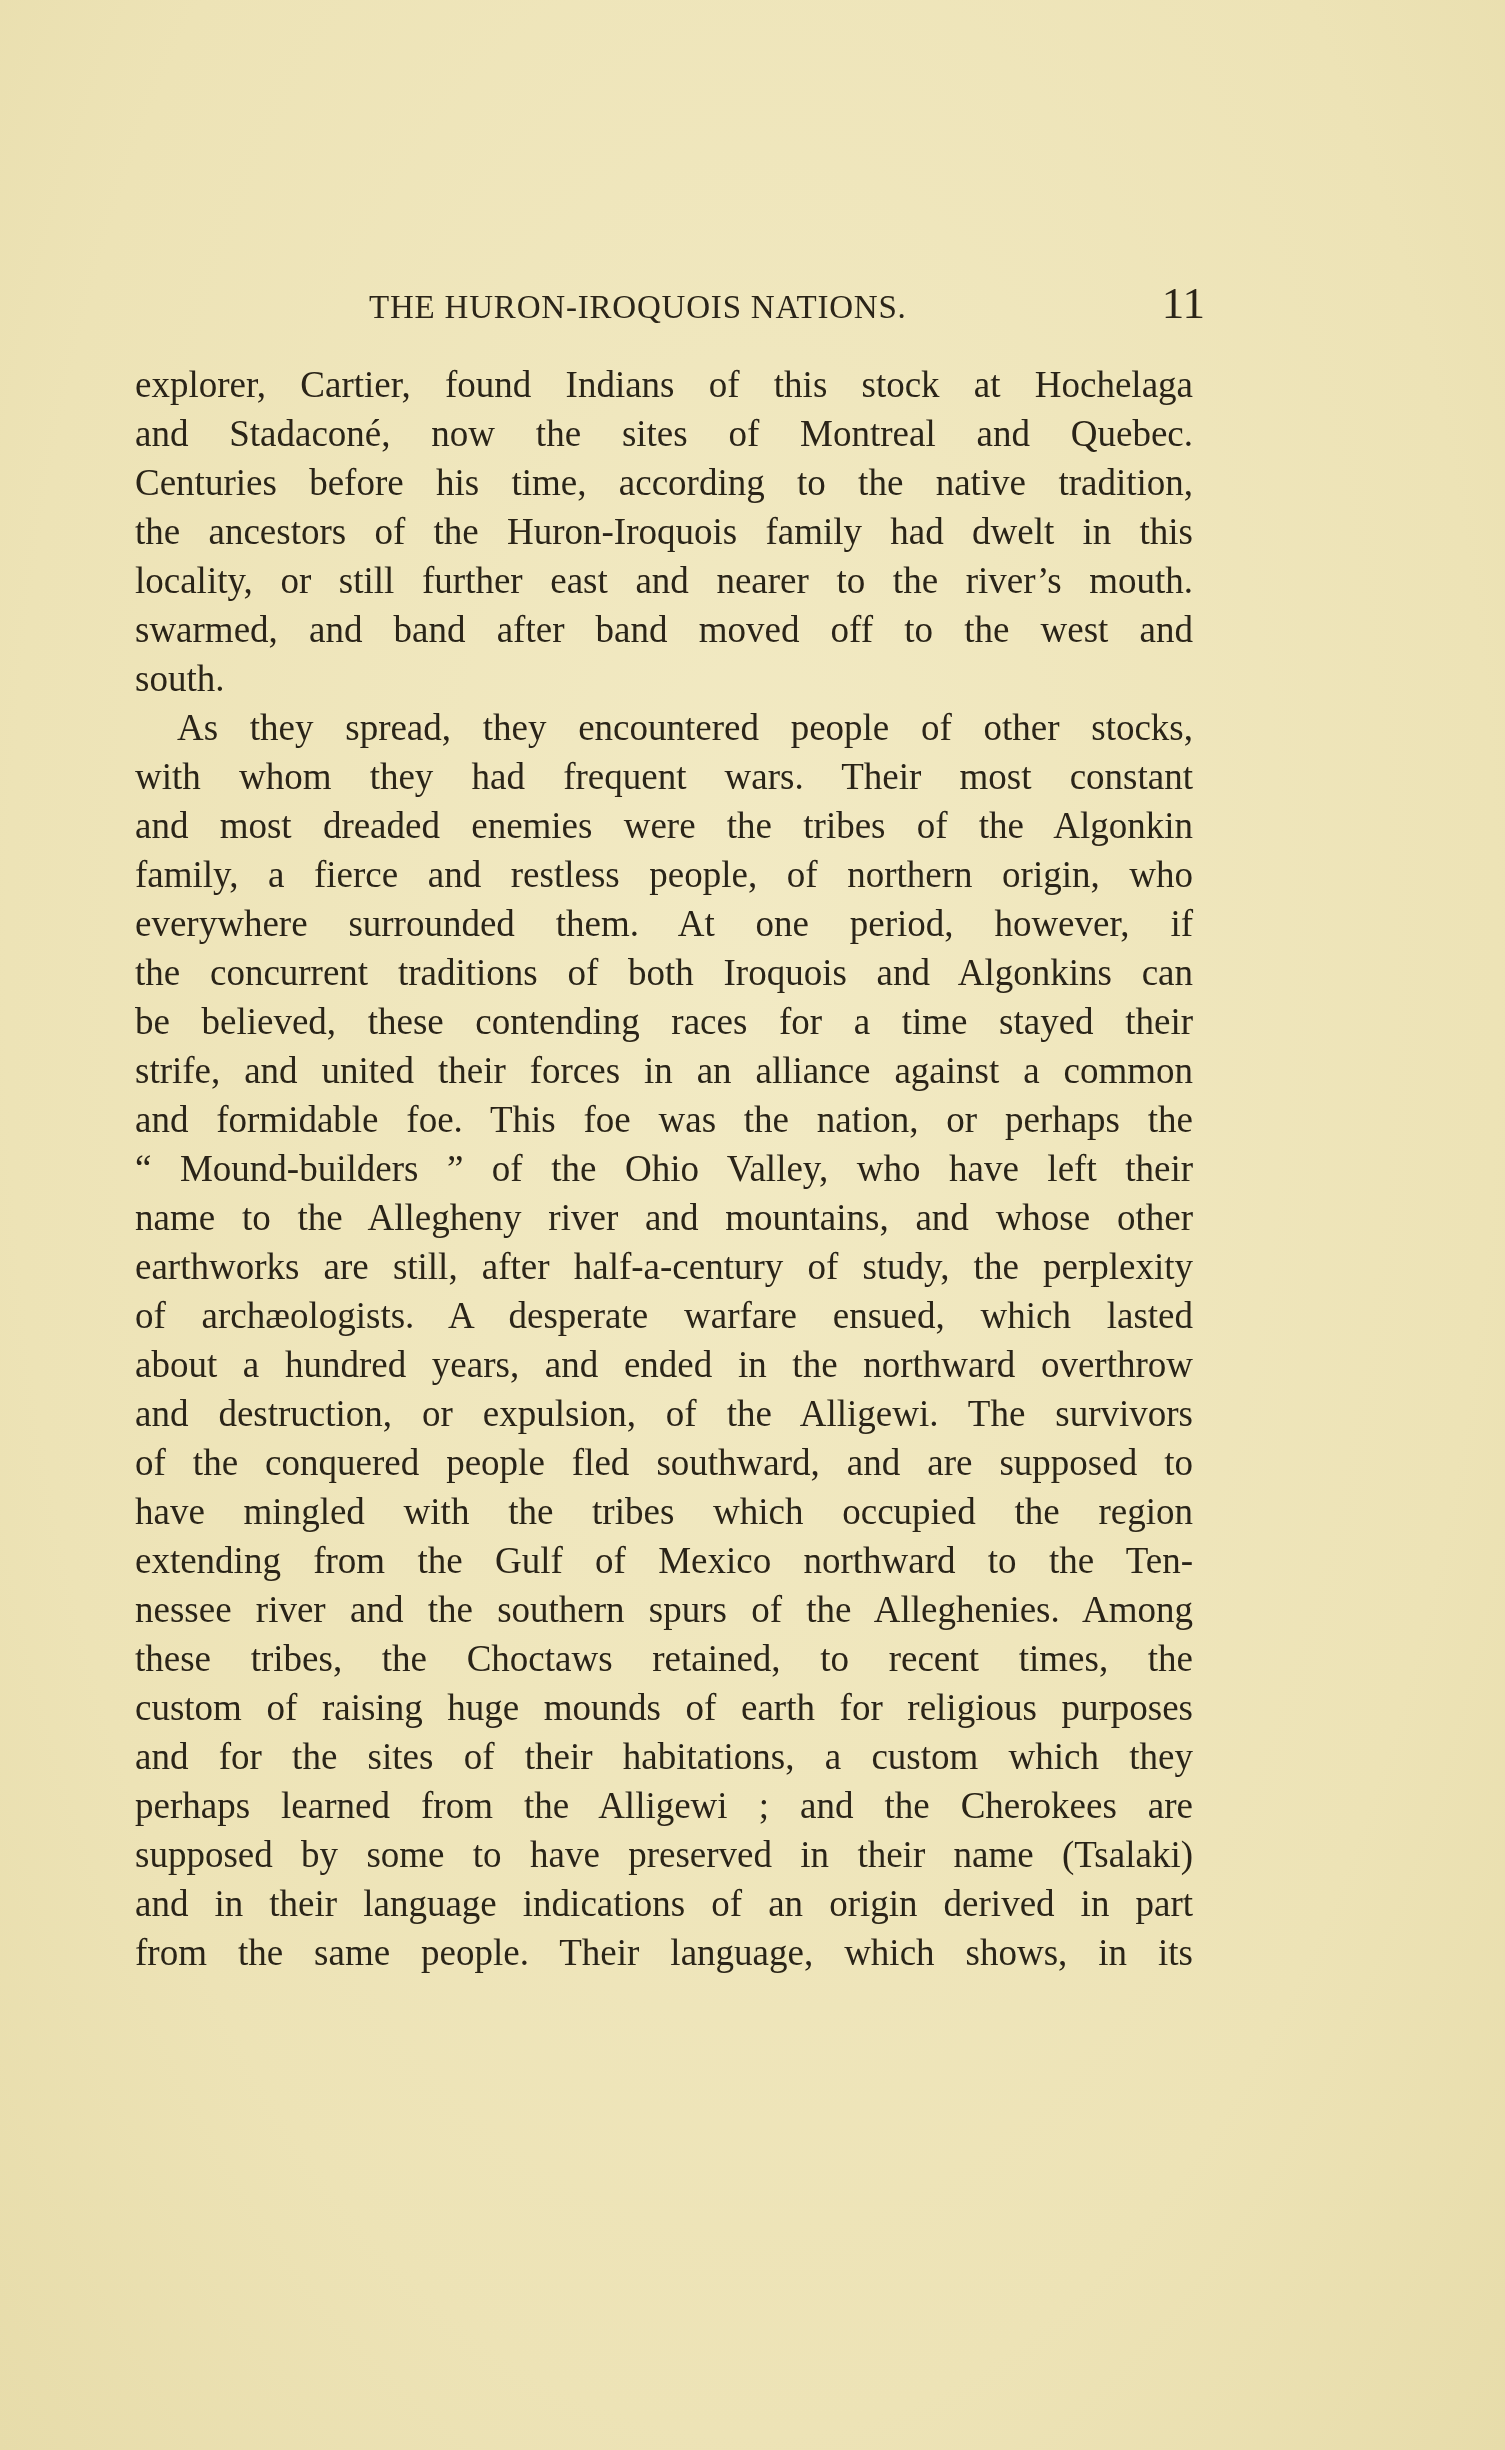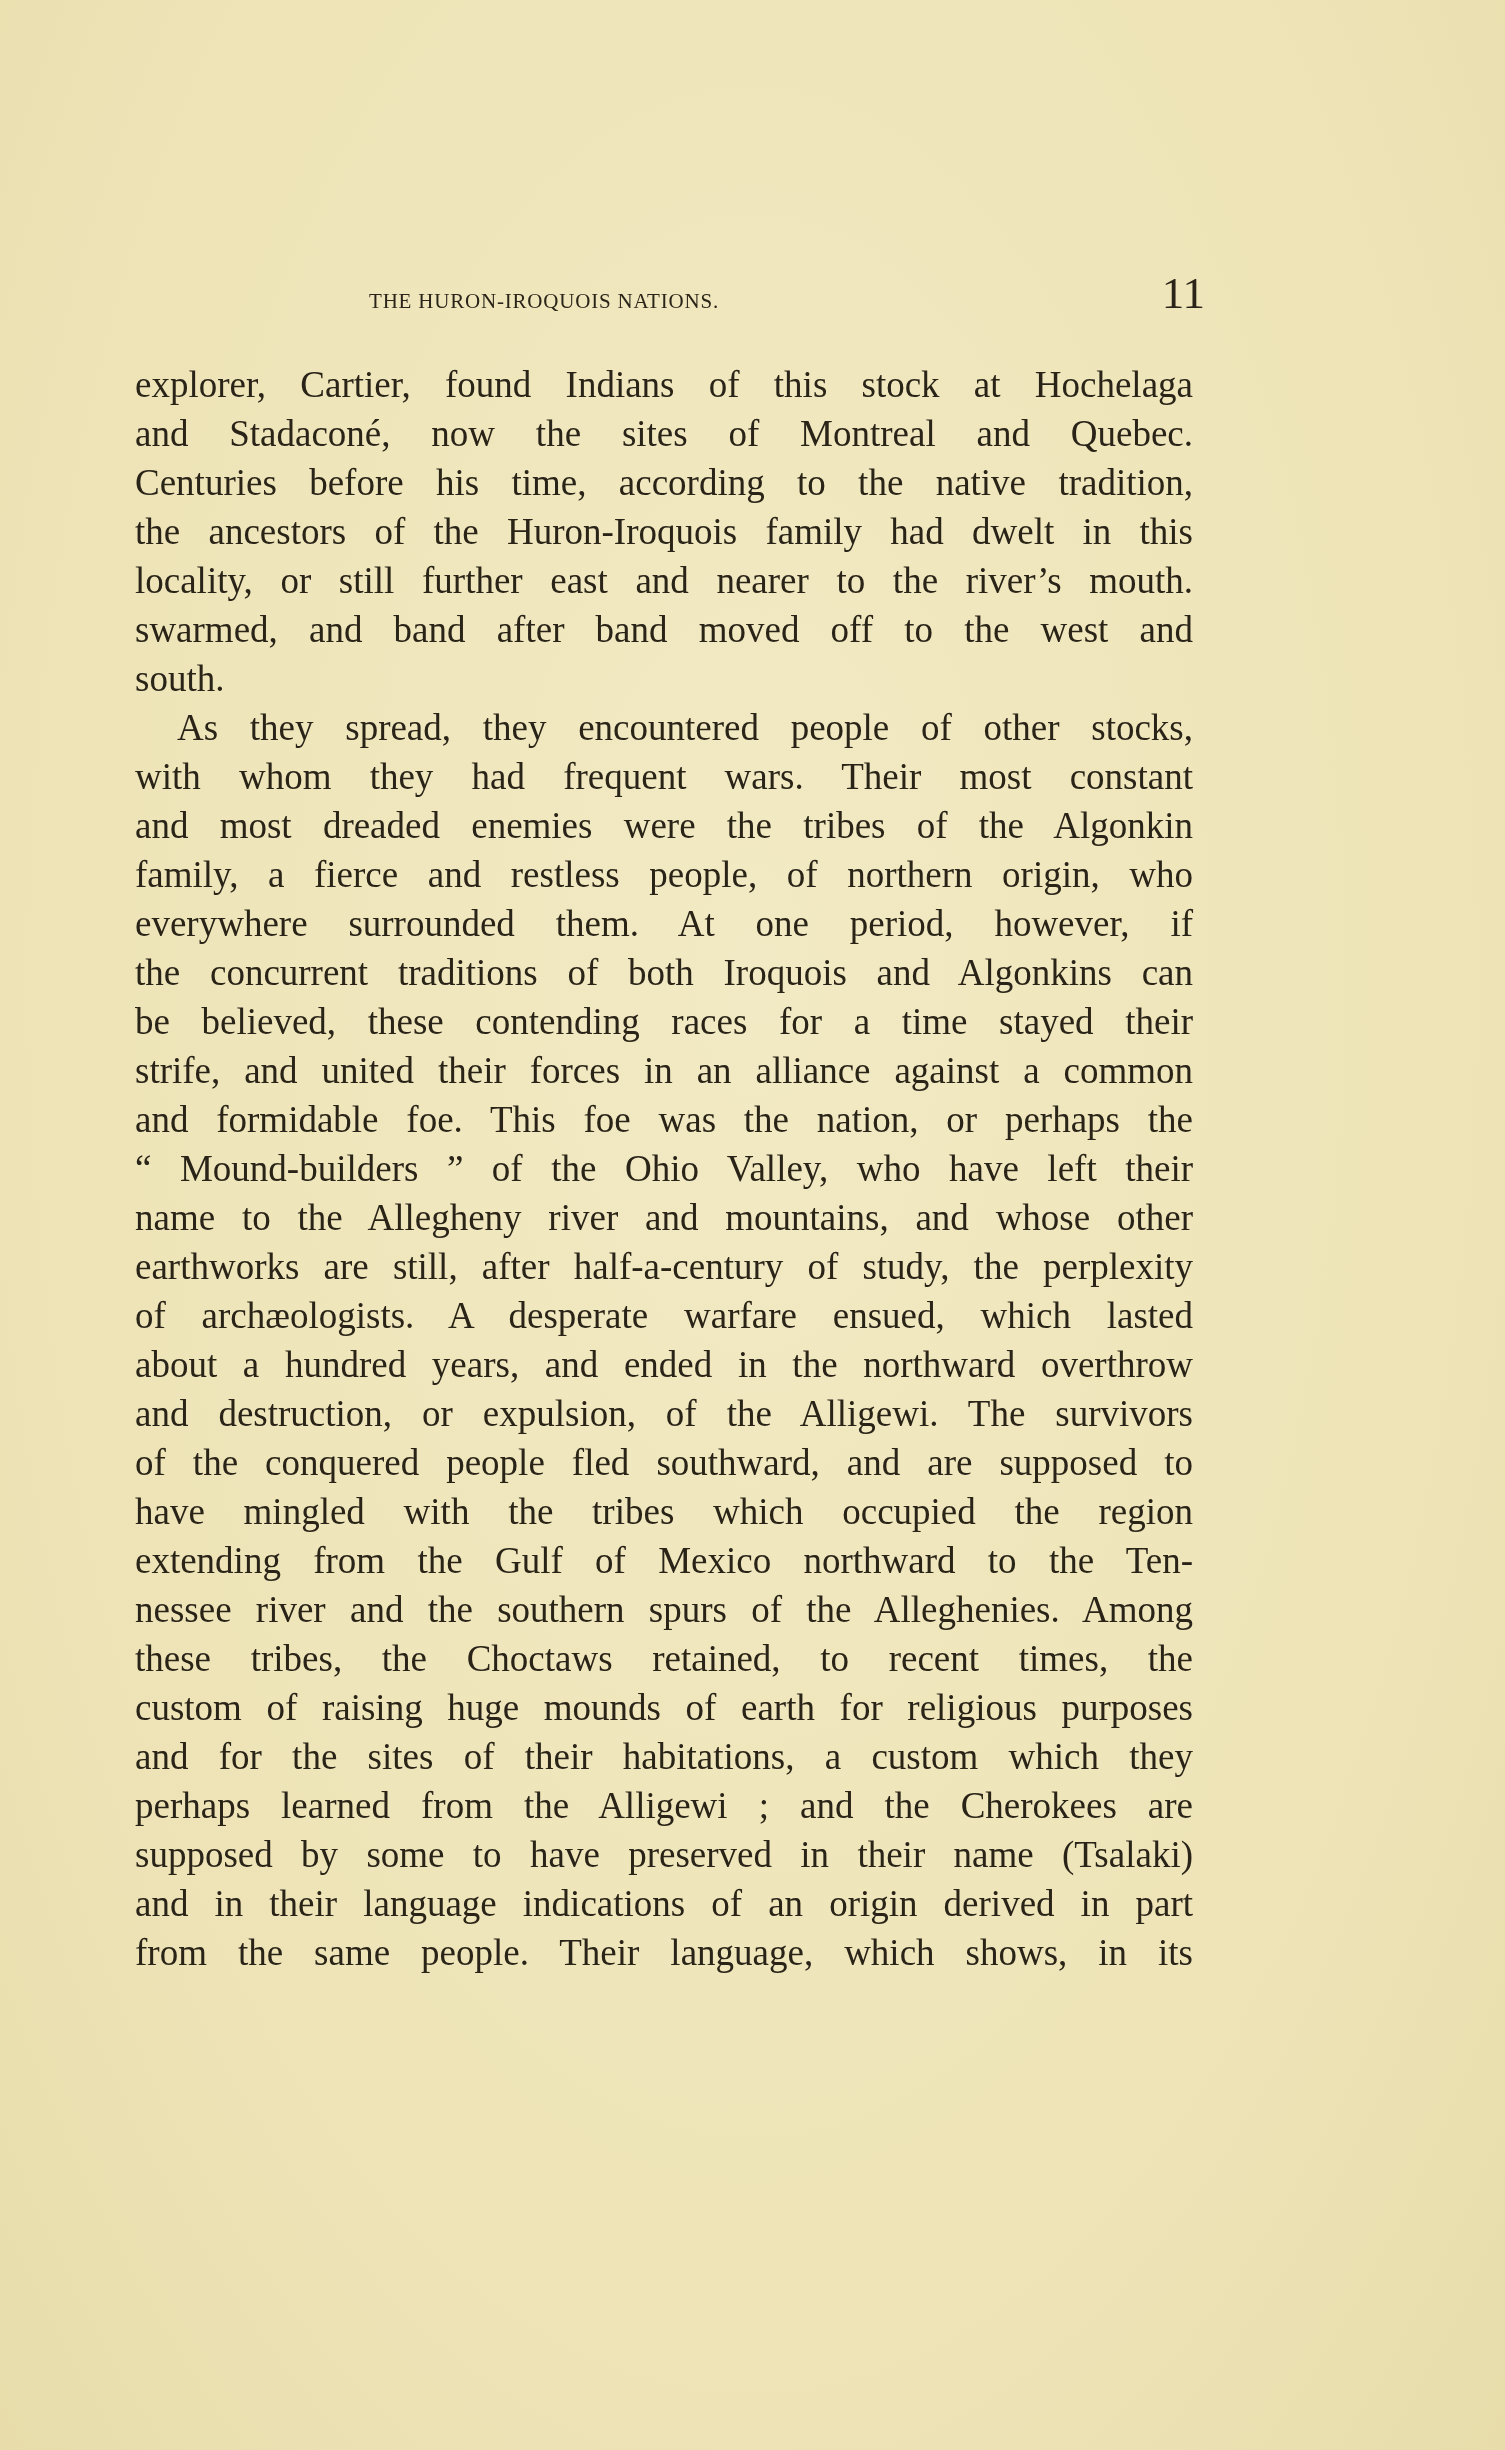--- a/index.html
+++ b/index.html
@@ -14,25 +14,25 @@
   .page {
     position:absolute; left:0; top:0; width:1505px; height:2450px;
     background: radial-gradient(ellipse at 50% 40%, #f2eac4 0%, #ede3b6 70%, #e7dcaa 100%);
   }
   .header {
     position:absolute; left:369px; top:267px; width:836px;
     display:flex; justify-content:space-between; align-items:baseline;
   }
   .running-head {
     font-family:"Liberation Serif","DejaVu Serif",serif;
-    font-size:21px; letter-spacing:0.8px; color:#2b2519;
+    font-size:33px; letter-spacing:0.8px; color:#2b2519;
   }
   .page-number {
     font-family:"Liberation Serif","DejaVu Serif",serif;
-    font-size:45px; color:#2b2519;
+    font-size:45px; color:#2b2519;margin-top:10px;
   }
   .body-text {
     position:absolute; left:135px; top:360px; width:1058px;
     font-family:"Liberation Serif","DejaVu Serif",serif;
     font-size:37px; line-height:49px;
     color:#2a2418;
   }
   .line {
     display:block; text-align:justify; text-align-last:justify;
     white-space:nowrap; height:49px;

